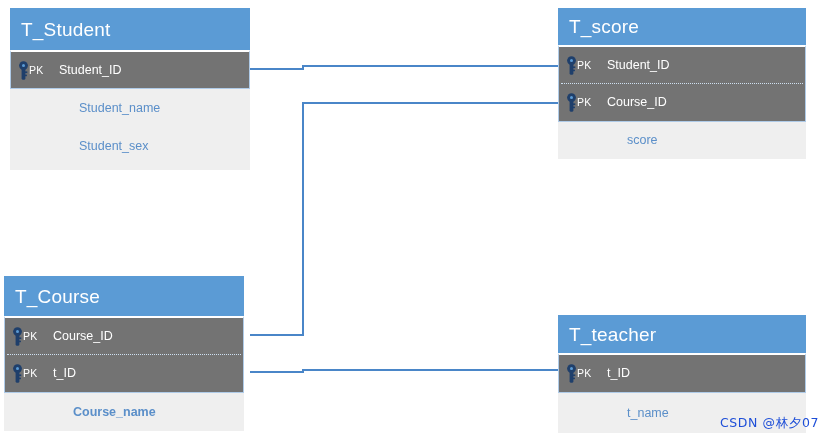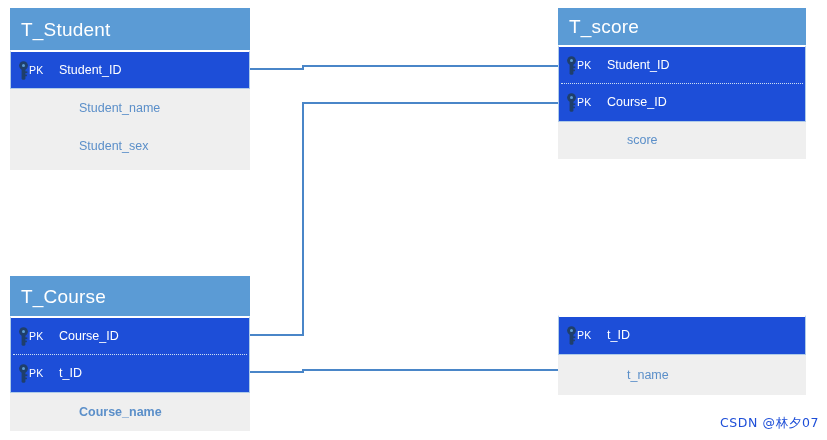--- a/index.html
+++ b/index.html
@@ -41,21 +41,21 @@
     color: #ffffff;
     font-size: 19px;
     line-height: 1;
     display: flex;
     align-items: center;
     padding-left: 11px;
     box-sizing: border-box;
     letter-spacing: 0.2px;
   }
   .key-block {
-    background: #1d4ed8;
+    background: #737373;
     border: 1px solid #AFCBE8;
     border-top: 2px solid #ffffff;
     box-sizing: border-box;
   }
   .attr-block {
     background: #EFEFEF;
     box-sizing: border-box;
   }
   .row {
     display: flex;
@@ -197,21 +197,21 @@
       </div>
     </div>
 
     <div class="attr-block">
       <div class="row" style="height:37px;">
         <span class="col-name-attr">score</span>
       </div>
     </div>
   </div>
 
-  <div class="entity" style="left:10px; top:276px; width:240px;">
+  <div class="entity" style="left:4px; top:276px; width:240px;">
     <div class="entity-header" style="height:40px;">T_Course</div>
 
     <div class="key-block">
       <div class="row dashed-sep" style="height:37px;">
         <div class="keycell">
           <svg class="key-icon" viewBox="0 0 11 19">
             <circle cx="5.5" cy="4.6" r="4.4" fill="#1F3F6B"></circle>
             <rect x="3.6" y="6.5" width="3.8" height="12.2" rx="1.5" fill="#1F3F6B"></rect>
             <rect x="6.9" y="10.4" width="2.4" height="1.7" fill="#1F3F6B"></rect>
             <rect x="6.9" y="13.6" width="2.0" height="1.6" fill="#1F3F6B"></rect>
@@ -237,20 +237,21 @@
     </div>
 
     <div class="attr-block">
       <div class="row" style="height:38px;font-weight:bold;">
         <span class="col-name-attr">Course_name</span>
       </div>
     </div>
   </div>
 
   <div class="entity" style="left:558px; top:315px; width:248px;">
+    <div class="entity-header" style="height:38px;">T_teacher</div>
 
     <div class="key-block">
       <div class="row" style="height:37px;">
         <div class="keycell">
           <svg class="key-icon" viewBox="0 0 11 19">
             <circle cx="5.5" cy="4.6" r="4.4" fill="#1F3F6B"></circle>
             <rect x="3.6" y="6.5" width="3.8" height="12.2" rx="1.5" fill="#1F3F6B"></rect>
             <rect x="6.9" y="10.4" width="2.4" height="1.7" fill="#1F3F6B"></rect>
             <rect x="6.9" y="13.6" width="2.0" height="1.6" fill="#1F3F6B"></rect>
             <circle cx="5.5" cy="4.6" r="1.5" fill="#5B9BD5"></circle>

